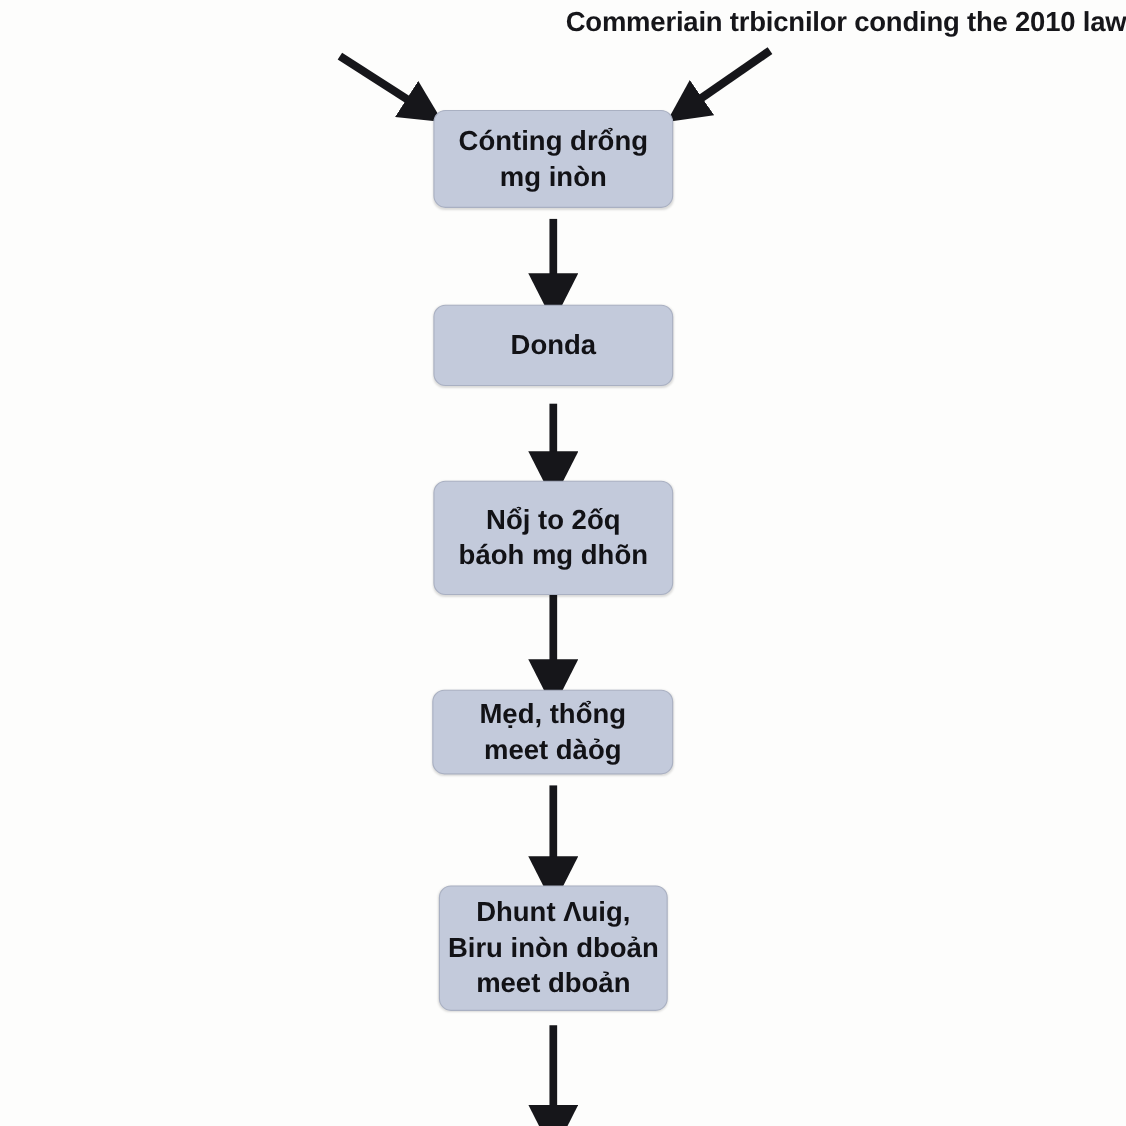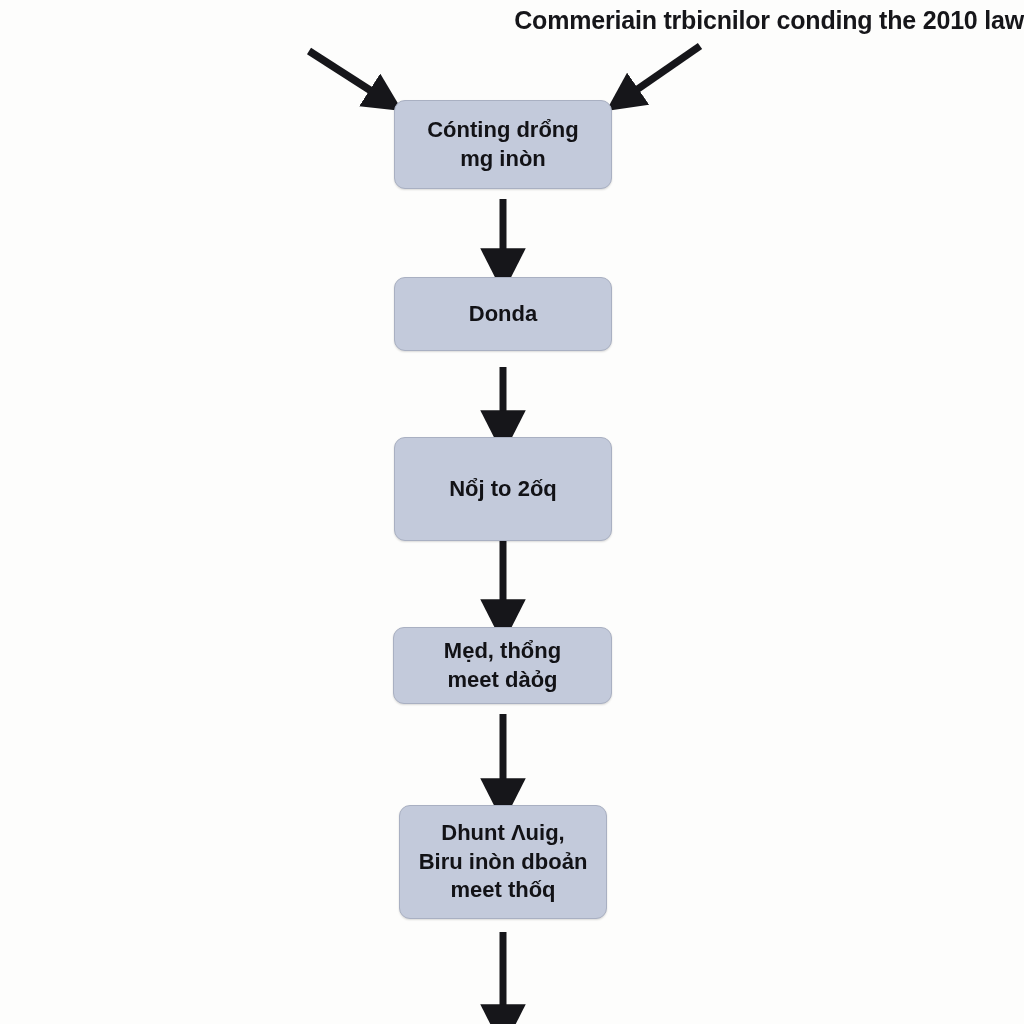--- a/index.html
+++ b/index.html
@@ -47,21 +47,21 @@
     box-sizing: border-box;
     background: #c3cadb;
     border: 1.5px solid #a9b0c2;
     border-radius: 11px;
     display: flex;
     flex-direction: column;
     align-items: center;
     justify-content: center;
     color: #121216;
     font-weight: bold;
-    font-size: 22px;
+    font-size: 25px;
     line-height: 1.30;
     text-align: center;
     box-shadow: 0 1px 2px rgba(0,0,0,0.14);
   }
   .node .line {
     display: block;
     white-space: nowrap;
   }
   #node-0 { left: 394px; top: 100px;  width: 218px; height: 89px; }
   #node-1 { left: 394px; top: 277px;  width: 218px; height: 74px; }
@@ -119,26 +119,27 @@
     <span class="line">Cónting drổng</span>
     <span class="line">mg inòn</span>
   </div>
 
   <div class="node" id="node-1">
     <span class="line">Donda</span>
   </div>
 
   <div class="node" id="node-2">
     <span class="line">Nổj to 2ốq</span>
+    <span class="line">báoh mg dhõn</span>
   </div>
 
   <div class="node" id="node-3">
     <span class="line">Mẹd, thổng</span>
     <span class="line">meet dàỏg</span>
   </div>
 
   <div class="node" id="node-4">
     <span class="line">Dhunt Ʌuig,</span>
     <span class="line">Biru inòn dboản</span>
-    <span class="line">meet thốq</span>
+    <span class="line">meet dboản</span>
   </div>
 
 </div>
 
 </body></html>

